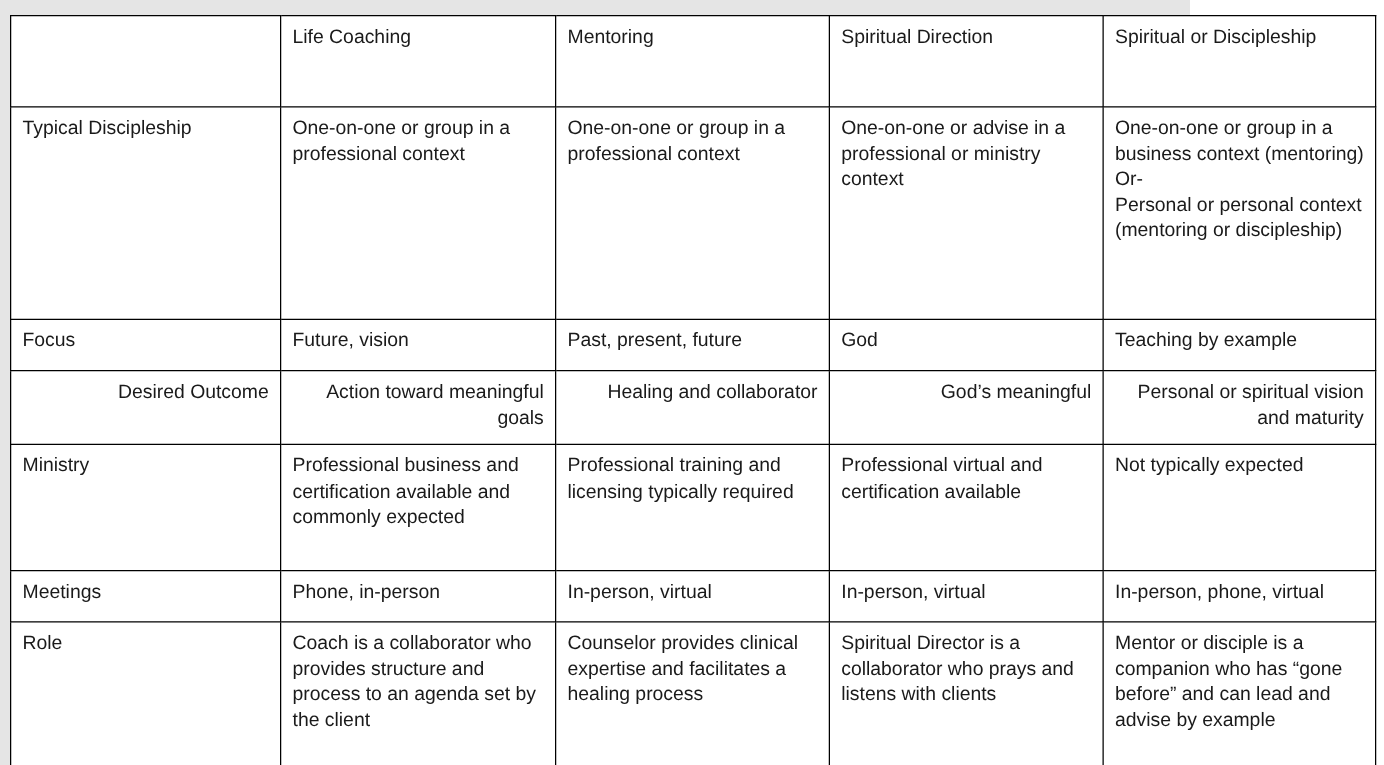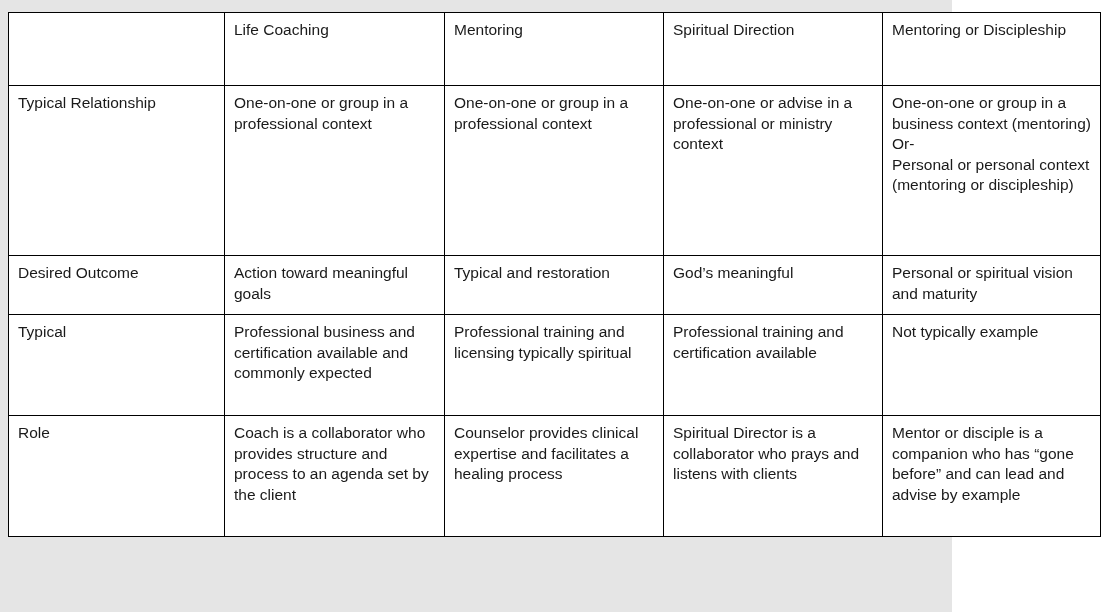--- a/index.html
+++ b/index.html
@@ -69,21 +69,21 @@
     font-size: 15.5px;
     vertical-align: top;
   }
   .cell-body {
     background: #ffffff;
     white-space: pre-line;
   }
   
   tr.r-relationship td { height: 155px; }
   tr.r-focus td        { height: 26px; }
-  tr.r-outcome td      { height: 44px; }
+  tr.r-outcome td      { height: 44px; text-align: right; }
   tr.r-training td     { height: 86px; }
   tr.r-meetings td     { height: 26px; }
   tr.r-role td         { height: 106px; }
 </style>
 </head>
 <body>
 
 <div class="sheet">
   <table class="compare">
     <colgroup>
@@ -92,52 +92,66 @@
       <col class="c-col2">
       <col class="c-col3">
       <col class="c-col4">
     </colgroup>
     <thead>
       <tr>
         <th class="hdr-corner"></th>
         <th class="hdr-cell">Life Coaching</th>
         <th class="hdr-cell">Mentoring</th>
         <th class="hdr-cell">Spiritual Direction</th>
-        <th class="hdr-cell">Mentoring or Discipleship</th>
+        <th class="hdr-cell">Spiritual or Discipleship</th>
       </tr>
     </thead>
     <tbody>
 
       <tr class="r-relationship">
-        <td class="row-label">Typical Relationship</td>
+        <td class="row-label">Typical Discipleship</td>
         <td class="cell-body">One-on-one or group in a professional context</td>
         <td class="cell-body">One-on-one or group in a professional context</td>
         <td class="cell-body">One-on-one or advise in a professional or ministry context</td>
         <td class="cell-body">One-on-one or group in a business context (mentoring)
 Or-
 Personal or personal context (mentoring or discipleship)</td>
       </tr>
 
+      <tr class="r-focus">
+        <td class="row-label">Focus</td>
+        <td class="cell-body">Future, vision</td>
+        <td class="cell-body">Past, present, future</td>
+        <td class="cell-body">God</td>
+        <td class="cell-body">Teaching by example</td>
+      </tr>
 
       <tr class="r-outcome">
         <td class="row-label">Desired Outcome</td>
         <td class="cell-body">Action toward meaningful goals</td>
-        <td class="cell-body">Typical and restoration</td>
+        <td class="cell-body">Healing and collaborator</td>
         <td class="cell-body">God’s meaningful</td>
         <td class="cell-body">Personal or spiritual vision and maturity</td>
       </tr>
 
       <tr class="r-training">
-        <td class="row-label">Typical</td>
+        <td class="row-label">Ministry</td>
         <td class="cell-body">Professional business and certification available and commonly expected</td>
-        <td class="cell-body">Professional training and licensing typically spiritual</td>
-        <td class="cell-body">Professional training and certification available</td>
-        <td class="cell-body">Not typically example</td>
+        <td class="cell-body">Professional training and licensing typically required</td>
+        <td class="cell-body">Professional virtual and certification available</td>
+        <td class="cell-body">Not typically expected</td>
       </tr>
 
+      <tr class="r-meetings">
+        <td class="row-label">Meetings</td>
+        <td class="cell-body">Phone, in-person</td>
+        <td class="cell-body">In-person, virtual</td>
+        <td class="cell-body">In-person, virtual</td>
+        <td class="cell-body">In-person, phone, virtual</td>
+      </tr>
 
       <tr class="r-role">
         <td class="row-label">Role</td>
         <td class="cell-body">Coach is a collaborator who provides structure and process to an agenda set by the client</td>
         <td class="cell-body">Counselor provides clinical expertise and facilitates a healing process</td>
         <td class="cell-body">Spiritual Director is a collaborator who prays and listens with clients</td>
         <td class="cell-body">Mentor or disciple is a companion who has “gone before” and can lead and advise by example</td>
       </tr>
 
     </tbody>

